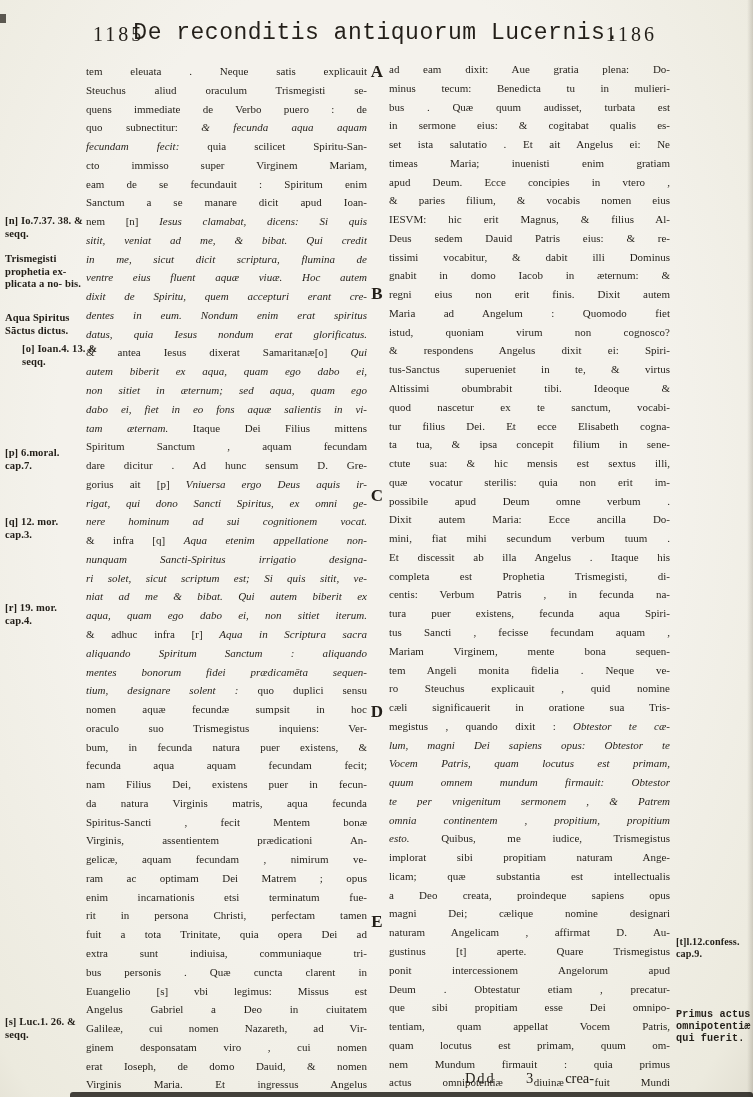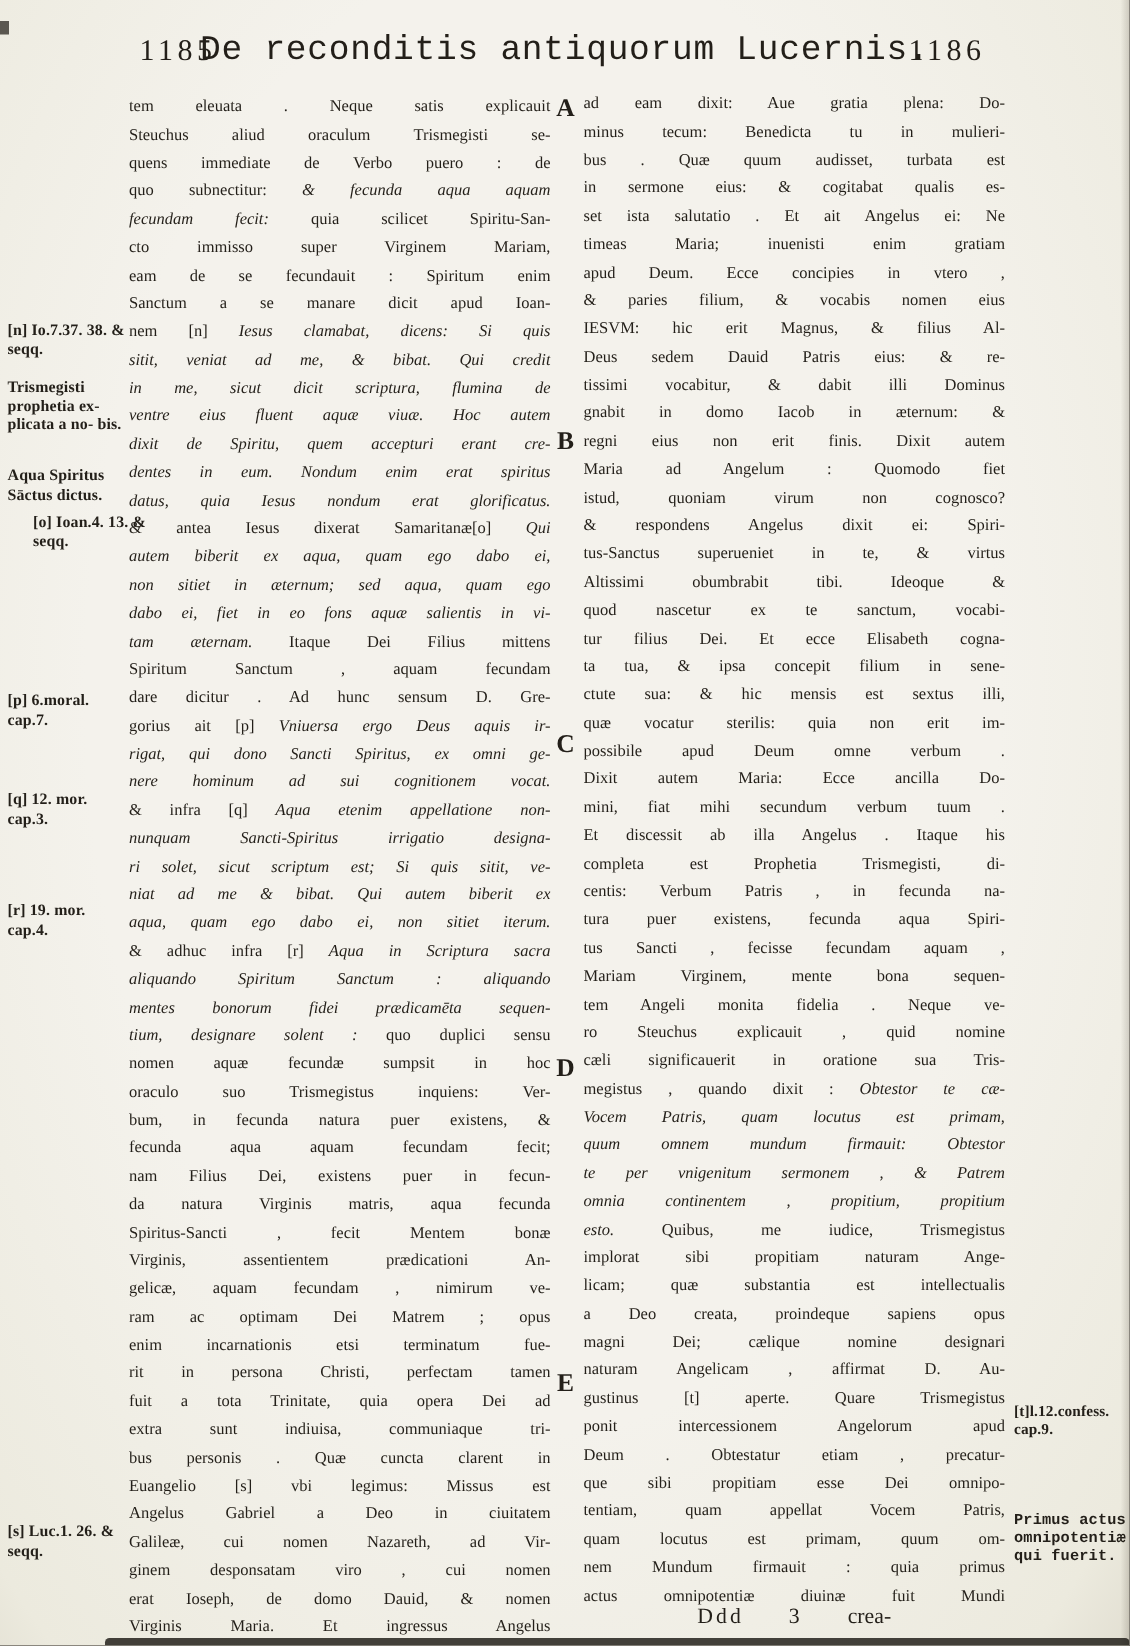--- a/index.html
+++ b/index.html
@@ -47,22 +47,22 @@
     <span class="pagenum left">1185</span>
     <span class="runtitle">De reconditis antiquorum Lucernis.</span>
     <span class="pagenum right">1186</span>
   </div>
 
   <div class="lmargin" id="left-margin">
       <div class="mnote" style="top: 153px;">[n] Io.7.37. 38. &amp; seqq.</div>
       <div class="mnote" style="top: 191px;">Trismegisti prophetia ex- plicata a no- bis.</div>
       <div class="mnote" style="top: 250px;">Aqua Spiritus Sāctus dictus.</div>
       <div class="mnote" style="top: 281px; margin-left: 17px;">[o] Ioan.4. 13. &amp; seqq.</div>
-      <div class="mnote" style="top: 400px;">[p] 6.moral. cap.7.</div>
-      <div class="mnote" style="top: 454px; margin-top: 12px;">[q] 12. mor. cap.3.</div>
+      <div class="mnote" style="top: 385px;">[p] 6.moral. cap.7.</div>
+      <div class="mnote" style="top: 454px;">[q] 12. mor. cap.3.</div>
       <div class="mnote" style="top: 540px;">[r] 19. mor. cap.4.</div>
       <div class="mnote" style="top: 954px;">[s] Luc.1. 26. &amp; seqq.</div>
     </div>
 
   <div class="col left" id="col-left">
       <div class="line"><span>tem eleuata . Neque satis explicauit</span></div>
       <div class="line"><span>Steuchus aliud oraculum Trismegisti se-</span></div>
       <div class="line"><span>quens immediate de Verbo puero : de</span></div>
       <div class="line"><span>quo subnectitur: </span><span class="it">&amp; fecunda aqua aquam</span></div>
       <div class="line"><span class="it">fecundam fecit: </span><span>quia scilicet Spiritu-San-</span></div>
@@ -156,20 +156,21 @@
       <div class="line"><span>Et discessit ab illa Angelus . Itaque his</span></div>
       <div class="line"><span>completa est Prophetia Trismegisti, di-</span></div>
       <div class="line"><span>centis: Verbum Patris , in fecunda na-</span></div>
       <div class="line"><span>tura puer existens, fecunda aqua Spiri-</span></div>
       <div class="line"><span>tus Sancti , fecisse fecundam aquam ,</span></div>
       <div class="line"><span>Mariam Virginem, mente bona sequen-</span></div>
       <div class="line"><span>tem Angeli monita fidelia . Neque ve-</span></div>
       <div class="line"><span>ro Steuchus explicauit , quid nomine</span></div>
       <div class="line"><span>cæli significauerit in oratione sua Tris-</span></div>
       <div class="line"><span>megistus , quando dixit : </span><span class="it">Obtestor te cæ-</span></div>
+      <div class="line"><span class="it">lum, magni Dei sapiens opus: Obtestor te</span></div>
       <div class="line"><span class="it">Vocem Patris, quam locutus est primam,</span></div>
       <div class="line"><span class="it">quum omnem mundum firmauit: Obtestor</span></div>
       <div class="line"><span class="it">te per vnigenitum sermonem , &amp; Patrem</span></div>
       <div class="line"><span class="it">omnia continentem , propitium, propitium</span></div>
       <div class="line"><span class="it">esto. </span><span>Quibus, me iudice, Trismegistus</span></div>
       <div class="line"><span>implorat sibi propitiam naturam Ange-</span></div>
       <div class="line"><span>licam; quæ substantia est intellectualis</span></div>
       <div class="line"><span>a Deo creata, proindeque sapiens opus</span></div>
       <div class="line"><span>magni Dei; cælique nomine designari</span></div>
       <div class="line"><span>naturam Angelicam , affirmat D. Au-</span></div>

